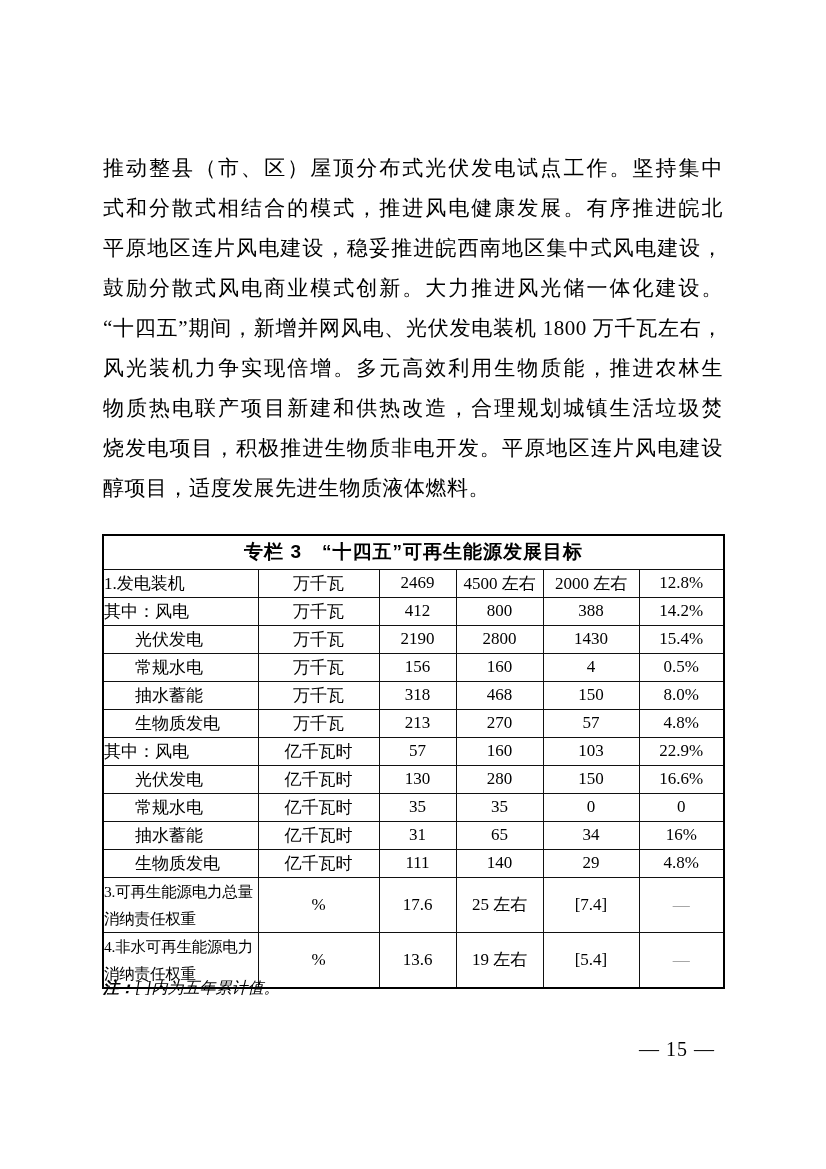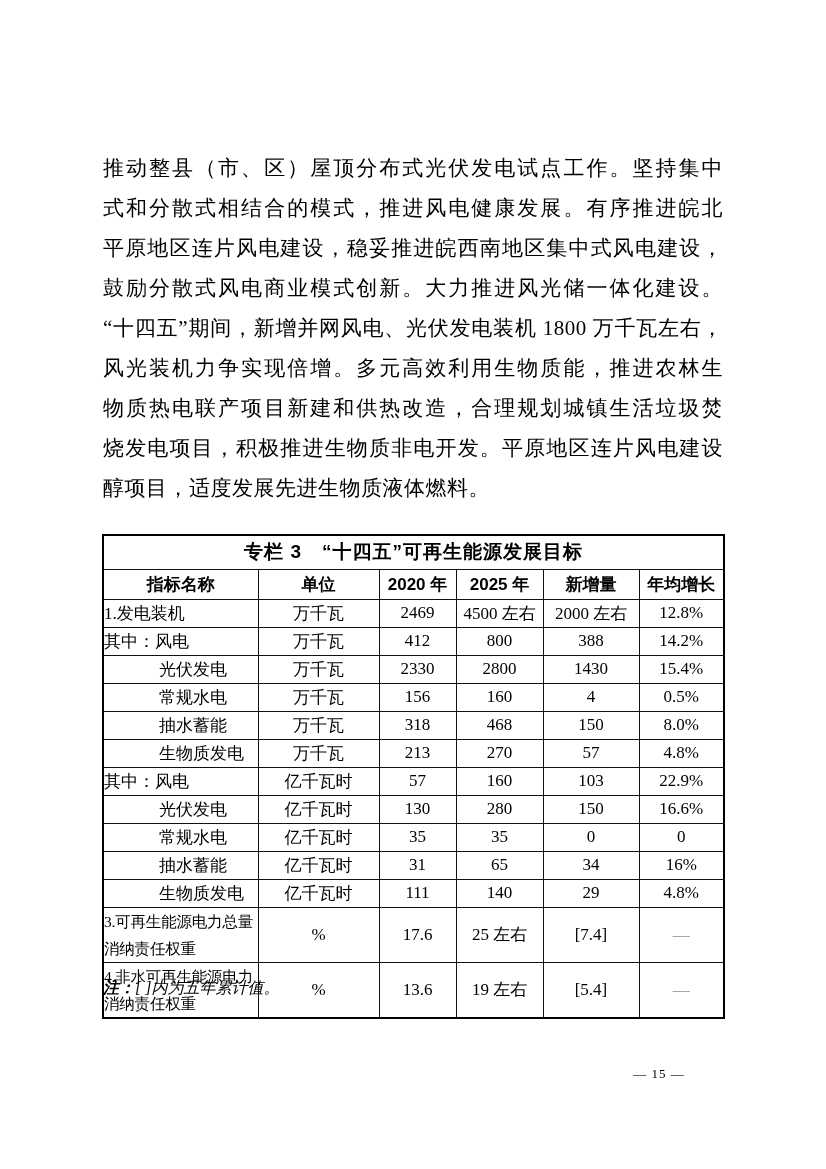--- a/index.html
+++ b/index.html
@@ -45,37 +45,37 @@
   tr.head-row{height:30px;}
   tr.head-row th{
     font-family:"Liberation Sans","DejaVu Sans",sans-serif;
     font-weight:bold;font-size:17px;text-align:center;
   }
   tr.row{height:28px;}
   tr.row.tall{height:38px;}
   td.c-name{
     font-size:17px;text-align:left;padding-left:4px;
   }
-  td.c-name.ind{padding-left:55px;}
+  td.c-name.ind{padding-left:31px;}
   td.c-name.twoline{
     font-size:15.5px;line-height:27px;white-space:pre-line;
     letter-spacing:-0.2px;
   }
   td.c-val{font-size:17px;text-align:center;}
   td.c-val.dash{color:#999;}
   
   .note{
     position:absolute;left:103px;top:978px;
     font-size:16px;line-height:20px;font-style:italic;
   }
   .note .note-label{font-weight:bold;}
   
   .pageno{
     position:absolute;left:603px;top:1038px;width:112px;
-    text-align:center;font-size:13px;letter-spacing:1px;margin-top:28px;
+    text-align:right;font-size:20px;letter-spacing:1px;
   }
 </style>
 </head>
 <body>
 
 <div class="page">
 
   <div class="para">
     <div class="line">推动整县（市、区）屋顶分布式光伏发电试点工作。坚持集中</div>
     <div class="line">式和分散式相结合的模式，推进风电健康发展。有序推进皖北</div>
@@ -94,28 +94,20 @@
         <col style="width:121px">
         <col style="width:77px">
       <col style="width:87px">
         <col style="width:96px">
         <col style="width:85px">
     </colgroup>
     <thead>
       <tr class="title-row">
         <th class="box-title" colspan="6">专栏 3　“十四五”可再生能源发展目标</th>
       </tr>
-      <tr class="head-row">
-        <th>指标名称</th>
-        <th>单位</th>
-        <th>2020 年</th>
-        <th>2025 年</th>
-        <th>新增量</th>
-        <th>年均增长</th>
-      </tr>
     </thead>
     <tbody>
         <tr class="row">
           <td class="c-name">1.发电装机</td>
           <td class="c-val">万千瓦</td>
           <td class="c-val">2469</td>
           <td class="c-val">4500 左右</td>
           <td class="c-val">2000 左右</td>
           <td class="c-val">12.8%</td>
         </tr>
@@ -123,21 +115,21 @@
           <td class="c-name">其中：风电</td>
           <td class="c-val">万千瓦</td>
           <td class="c-val">412</td>
           <td class="c-val">800</td>
           <td class="c-val">388</td>
           <td class="c-val">14.2%</td>
         </tr>
         <tr class="row">
           <td class="c-name ind">光伏发电</td>
           <td class="c-val">万千瓦</td>
-          <td class="c-val">2330</td>
+          <td class="c-val">2190</td>
           <td class="c-val">2800</td>
           <td class="c-val">1430</td>
           <td class="c-val">15.4%</td>
         </tr>
         <tr class="row">
           <td class="c-name ind">常规水电</td>
           <td class="c-val">万千瓦</td>
           <td class="c-val">156</td>
           <td class="c-val">160</td>
           <td class="c-val">4</td>

